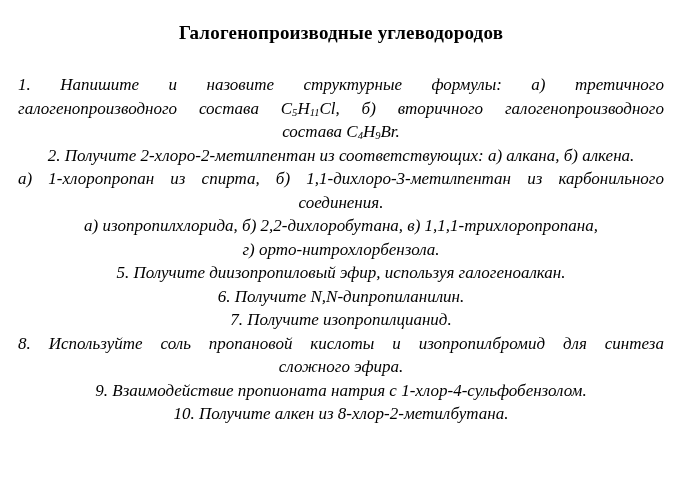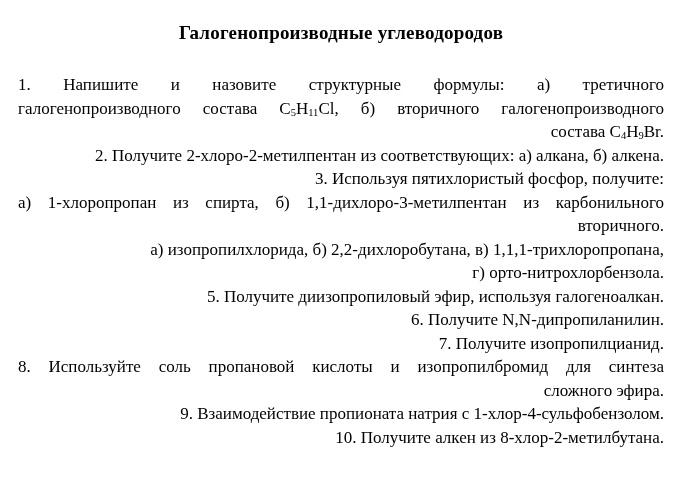--- a/index.html
+++ b/index.html
@@ -15,25 +15,25 @@
     overflow: hidden;
   }
   .title {
     font-size: 19px;
     font-weight: bold;
     text-align: center;
     line-height: 26px;
     margin-bottom: 27px;
     letter-spacing: 0.2px;
   }
-  .doc-body { width: 646px; }
+  .doc-body { width: 646px; font-style: italic; }
   .line {
     font-size: 17px;
     line-height: 23.5px;
-    text-align: right;
+    text-align: center;
     white-space: nowrap;
   }
   .line.just {
     white-space: normal;
     text-align: justify;
     text-align-last: justify;
   }
   .line sub {
     font-size: 0.62em;
     line-height: 0;
@@ -45,23 +45,22 @@
 </head>
 <body>
 
 <div class="page">
   <h1 class="title">Галогенопроизводные углеводородов</h1>
   <div class="doc-body">
       <div class="line just">1. Напишите и назовите структурные формулы: а) третичного</div>
       <div class="line just">галогенопроизводного состава C<sub>5</sub>H<sub>11</sub>Cl, б) вторичного галогенопроизводного</div>
       <div class="line">состава C<sub>4</sub>H<sub>9</sub>Br.</div>
       <div class="line">2. Получите 2-хлоро-2-метилпентан из соответствующих: а) алкана, б) алкена.</div>
-      <div class="line">3. Используя пятихлористый фосфор, получите:</div>
       <div class="line just">а) 1-хлоропропан из спирта, б) 1,1-дихлоро-3-метилпентан из карбонильного</div>
-      <div class="line">вторичного.</div>
+      <div class="line">соединения.</div>
       <div class="line">а) изопропилхлорида, б) 2,2-дихлоробутана, в) 1,1,1-трихлоропропана,</div>
       <div class="line">г) орто-нитрохлорбензола.</div>
       <div class="line">5. Получите диизопропиловый эфир, используя галогеноалкан.</div>
       <div class="line">6. Получите N,N-дипропиланилин.</div>
       <div class="line">7. Получите изопропилцианид.</div>
       <div class="line just">8. Используйте соль пропановой кислоты и изопропилбромид для синтеза</div>
       <div class="line">сложного эфира.</div>
       <div class="line">9. Взаимодействие пропионата натрия с 1-хлор-4-сульфобензолом.</div>
       <div class="line">10. Получите алкен из 8-хлор-2-метилбутана.</div>
     </div>

